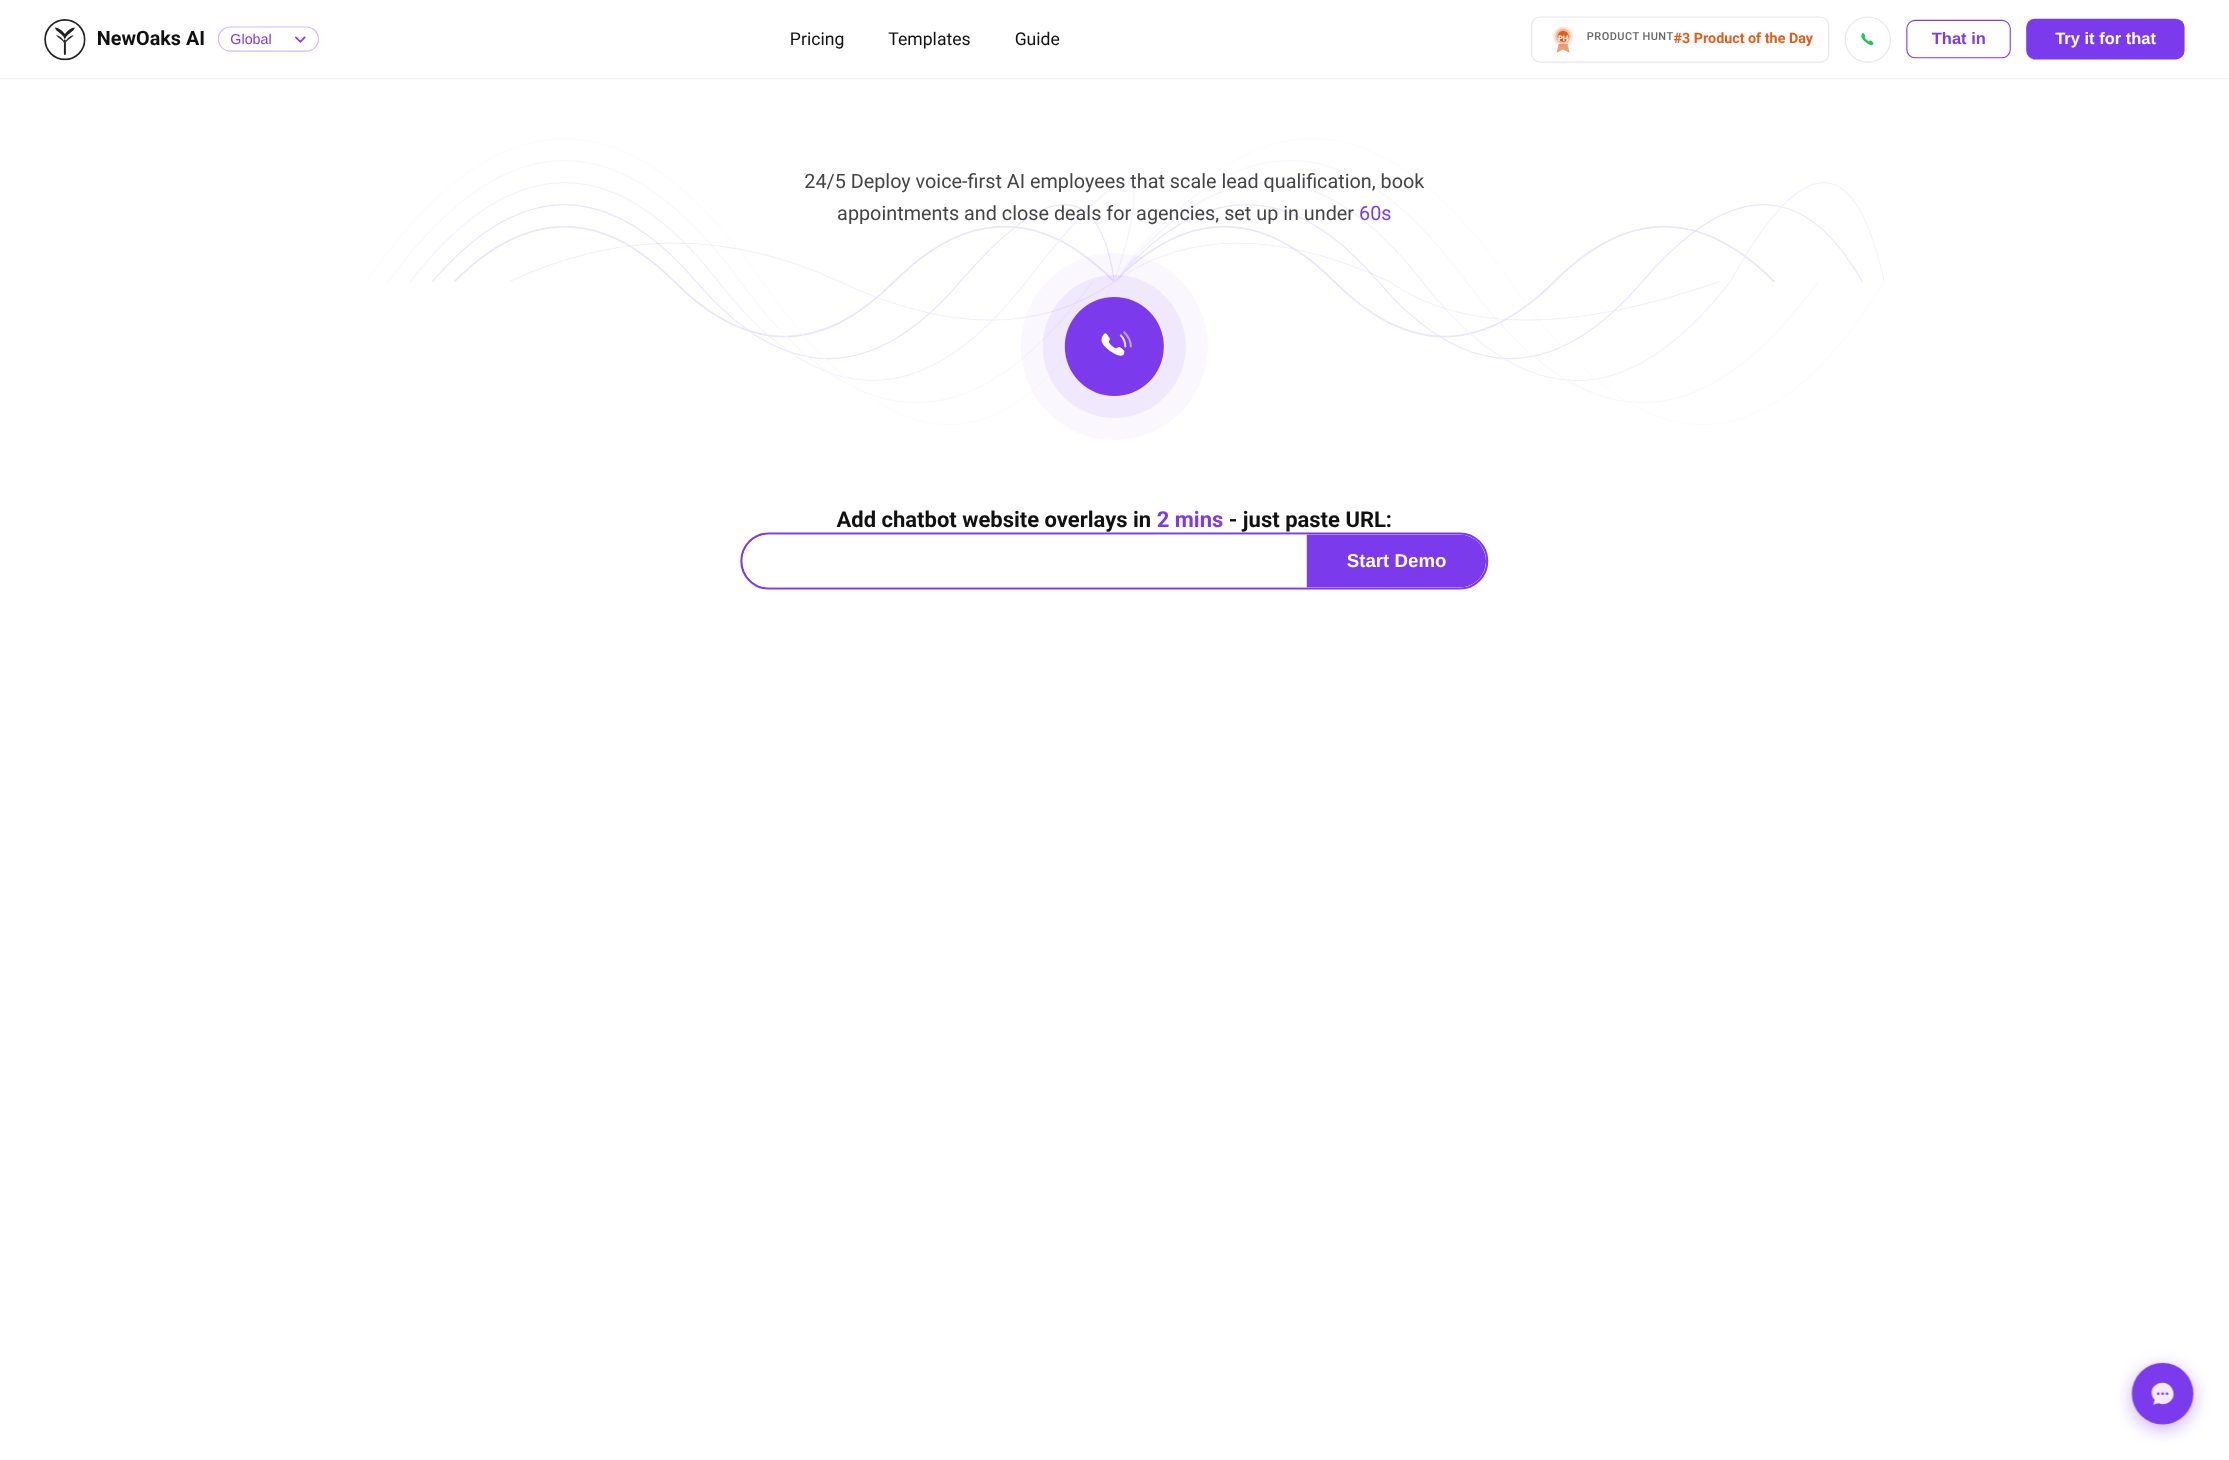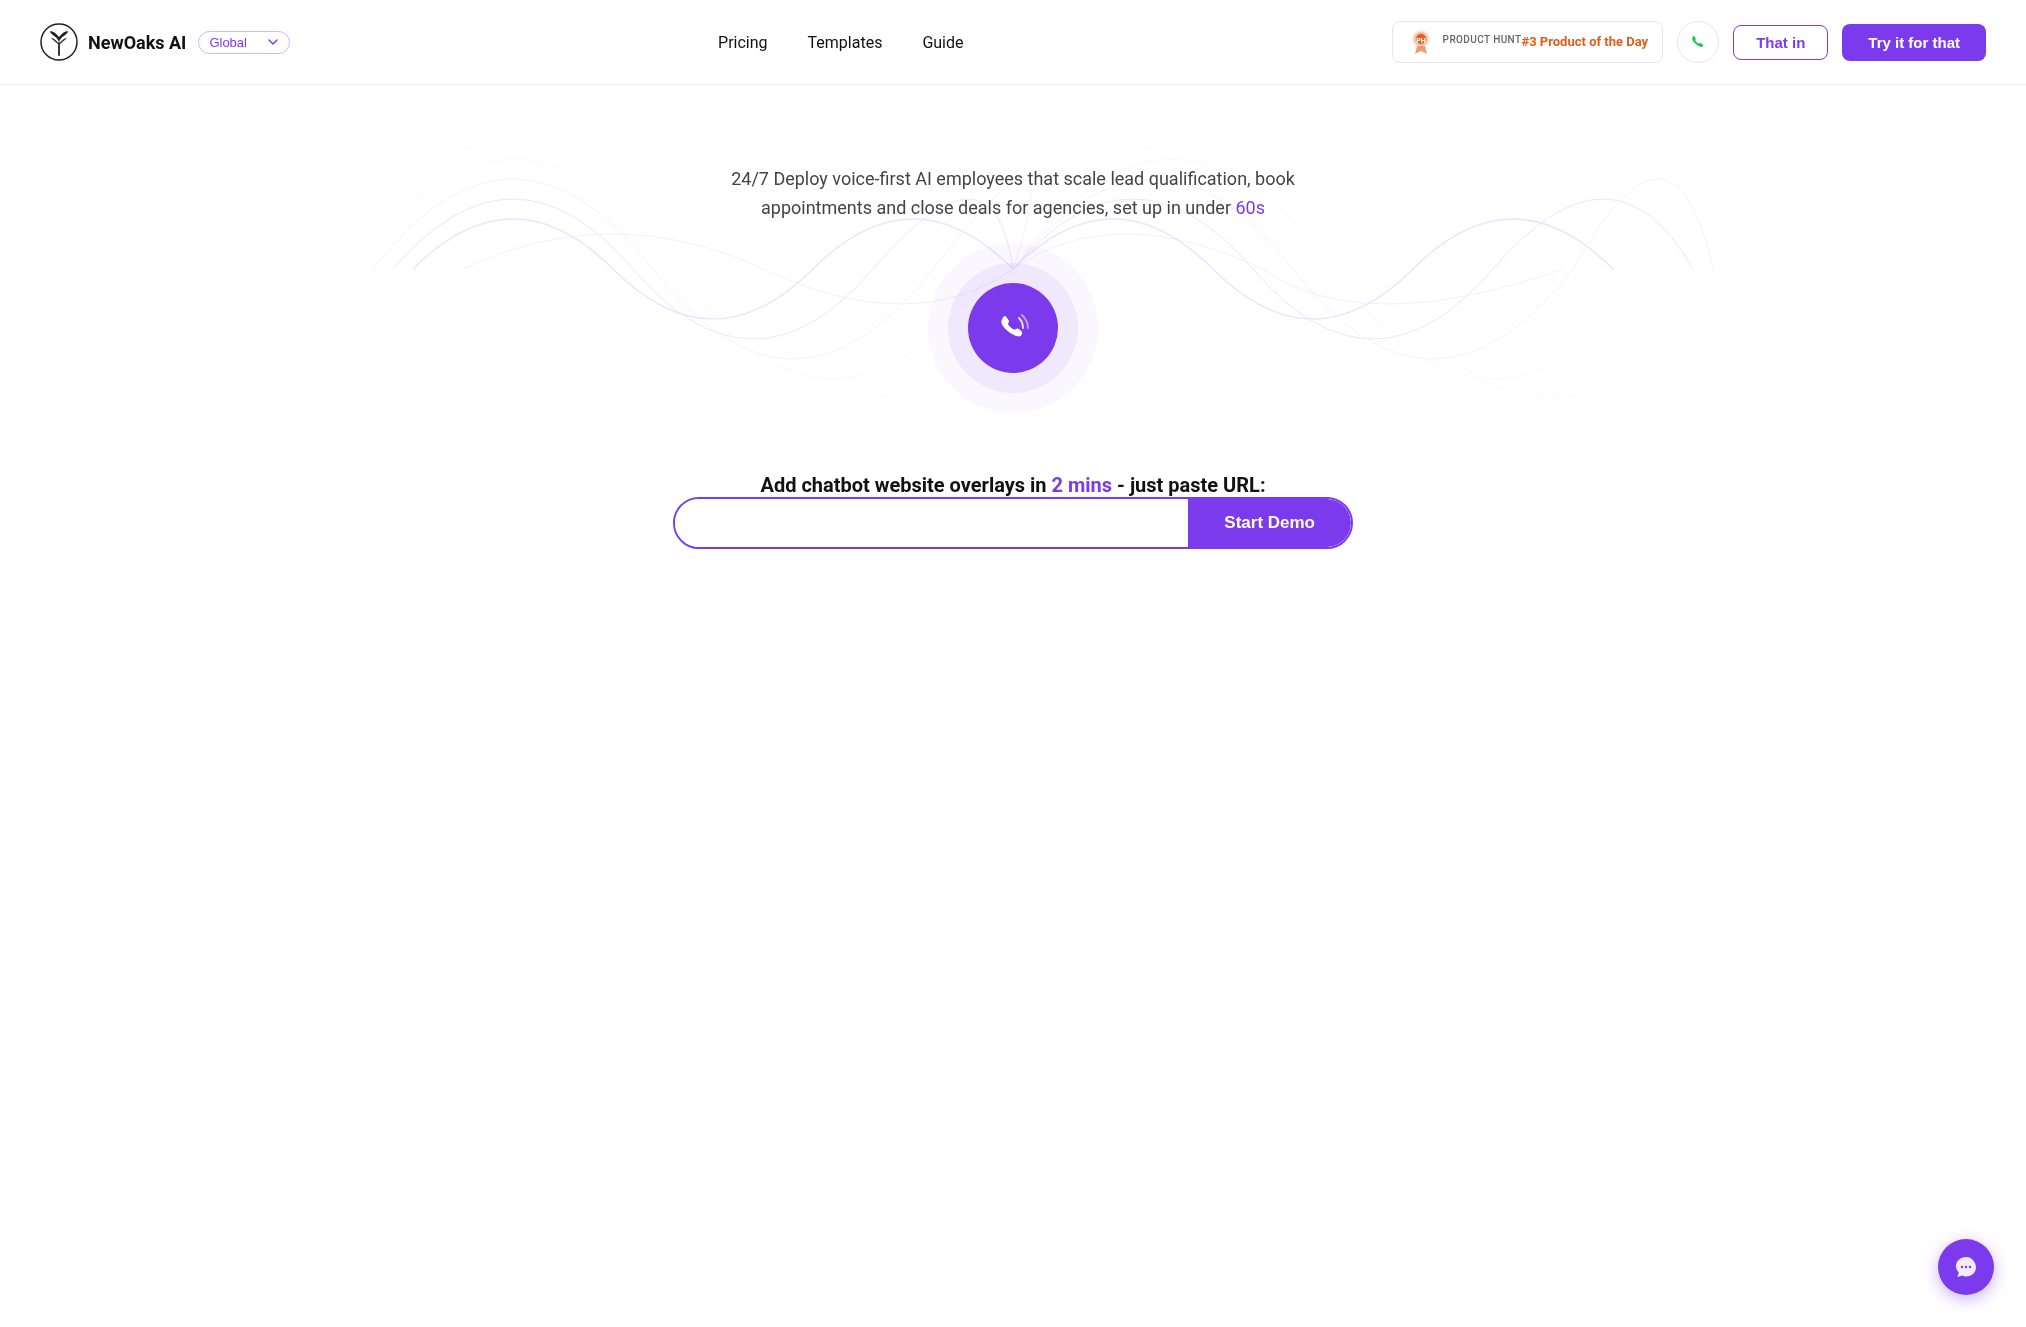--- a/index.html
+++ b/index.html
@@ -9,21 +9,21 @@
       overflow-x: hidden;
       min-height: 100vh;
     }
 
     
     nav {
       display: flex;
       align-items: center;
       justify-content: space-between;
       padding: 0 40px;
-      height: 85px;
+      height: 72px;
       border-bottom: 1px solid #f0f0f0;
       position: relative;
       z-index: 10;
       background: #fff;
     }
     .nav-left {
       display: flex;
       align-items: center;
       gap: 12px;
     }
@@ -337,21 +337,21 @@
     <path d="M700 300 Q840 120 980 300 Q1120 480 1260 300 Q1360 120 1400 300" stroke="#ddd6fe" stroke-width="1" fill="none"></path>
     <path d="M700 300 Q860 80 1020 300 Q1180 520 1340 300" stroke="#ede9fe" stroke-width="1" fill="none"></path>
     <path d="M700 300 Q880 40 1060 300 Q1240 560 1400 300" stroke="#f5f3ff" stroke-width="1" fill="none"></path>
 
     <path d="M150 300 Q300 230 450 300 Q600 370 700 300" stroke="#a78bfa" stroke-width="0.8" fill="none" opacity="0.5"></path>
     <path d="M700 300 Q800 230 950 300 Q1050 370 1250 300" stroke="#a78bfa" stroke-width="0.8" fill="none" opacity="0.5"></path>
   </svg>
 
 
   <p class="hero-subtitle">
-    <span>24/7 Deploy voice-first AI employees that scale lead qualification, book appointments and close deals for agencies, set up in under </span><span class="accent">60s</span>
+    <span>24/5 Deploy voice-first AI employees that scale lead qualification, book appointments and close deals for agencies, set up in under </span><span class="accent">60s</span>
   </p>
 
   <div class="phone-call-btn">
     <svg viewBox="0 0 40 40" fill="none">
       <path d="M12 8C12.8 8 15 11 15.8 12.5C16.4 13.8 15 15 15 16C15 17 19 21 21 21.5C22.5 22 23.5 20.5 24.5 20.5C25.5 20.5 28.5 23 29 24C29.5 25 28.8 27.5 27.5 28C23 30.5 9 20 8.5 15C8 12 10.5 8 12 8Z" fill="white"></path>
 
       <path d="M26 10 Q30 14 30 20" stroke="white" stroke-width="2" fill="none" stroke-linecap="round" opacity="0.8"></path>
       <path d="M29 7 Q35 13 35 20" stroke="white" stroke-width="2" fill="none" stroke-linecap="round" opacity="0.5"></path>
     </svg>
   </div>

